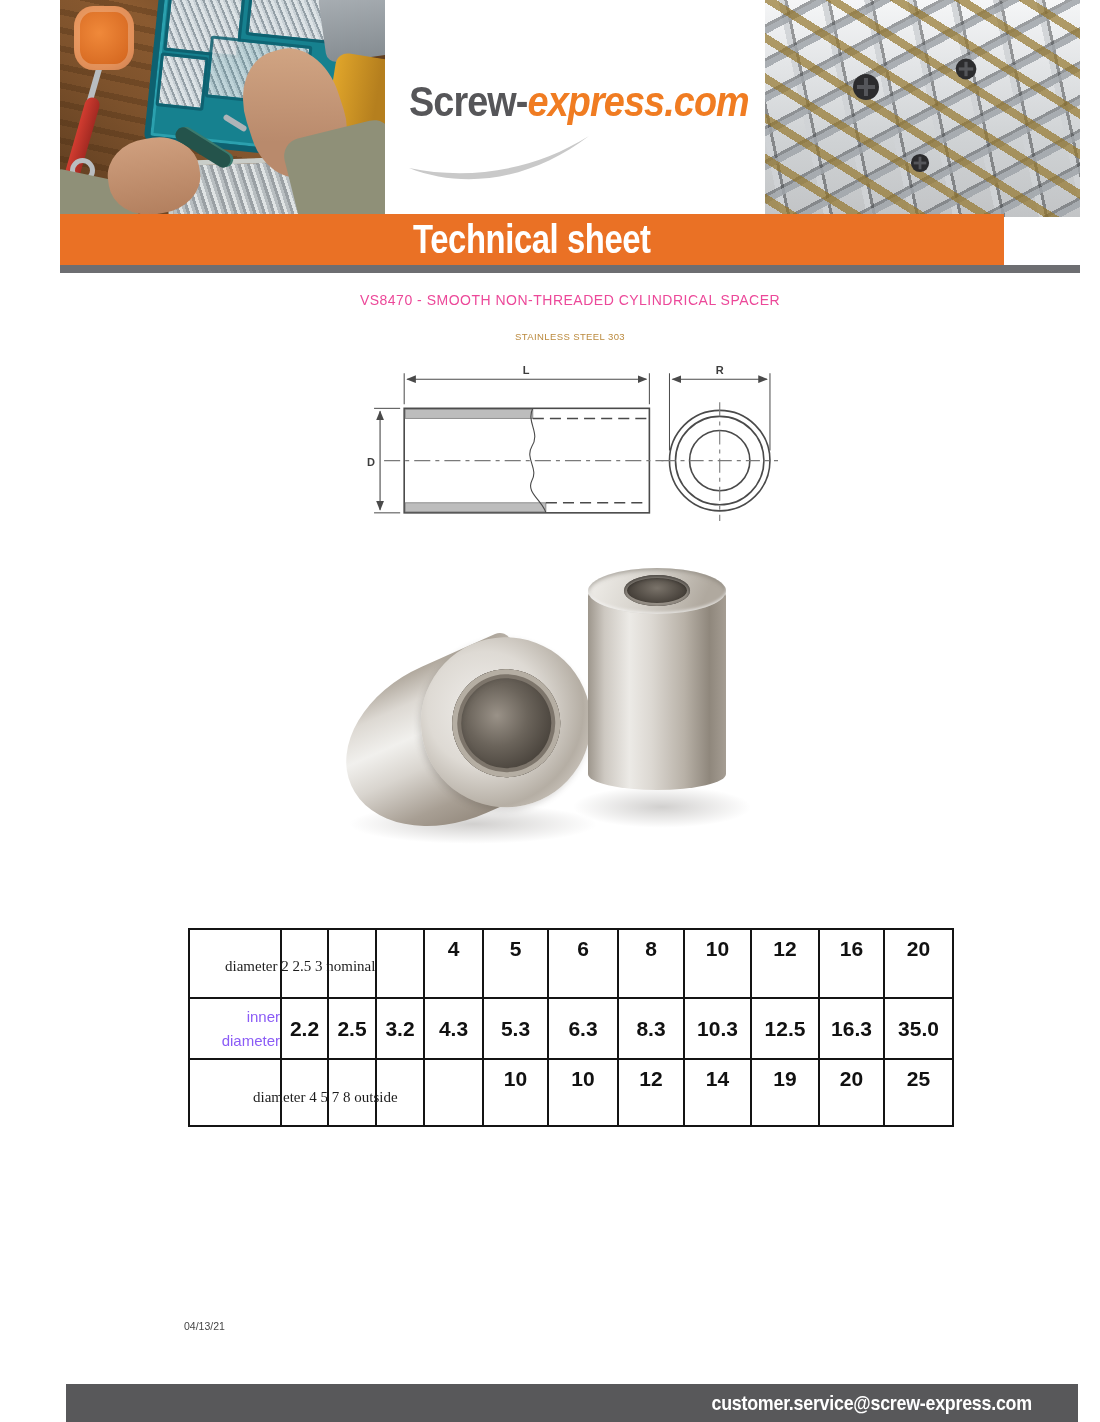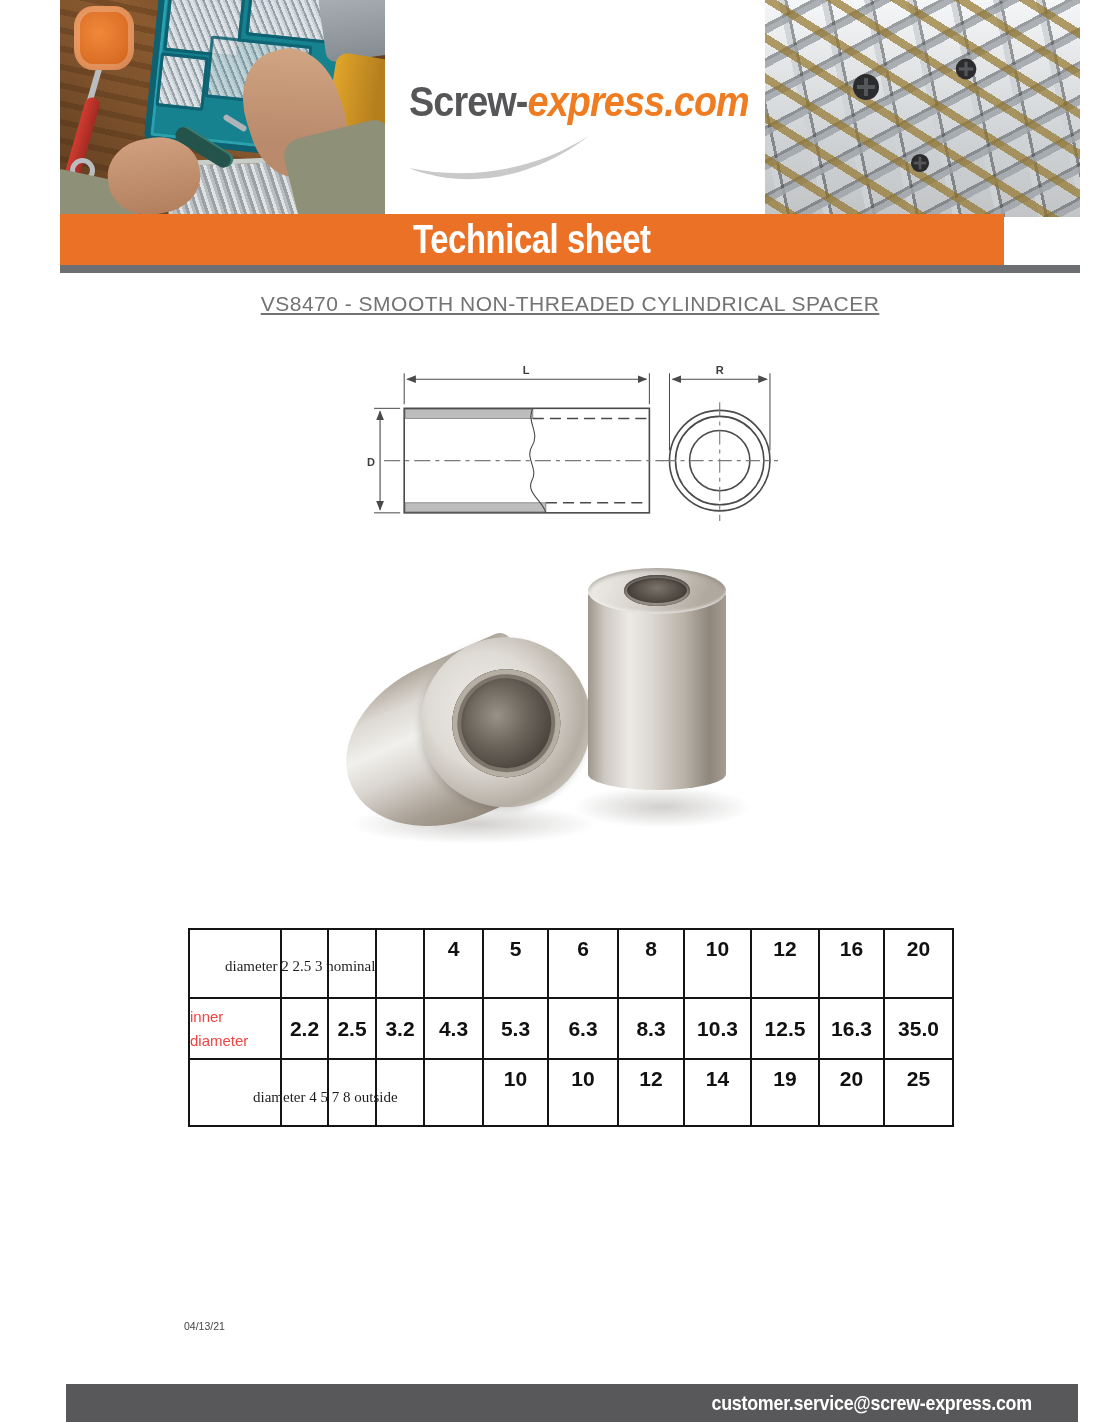--- a/index.html
+++ b/index.html
@@ -70,21 +70,21 @@
 
   
   .banner{position:absolute;left:40px;top:214px;width:944px;height:51px;background:#ea7125;
       text-align:center;line-height:51px;}
   .banner span{display:inline-block;color:#fff;font-size:40px;font-weight:bold;
       transform:scaleX(.82);transform-origin:center;letter-spacing:-.5px;}
   .gray-line{position:absolute;left:40px;top:265px;width:1020px;height:8px;background:#6d6e71;}
 
   
   .doc-title{position:absolute;left:40px;top:292px;width:1020px;text-align:center;
-      color:#737373;font-size:21px;letter-spacing:.5px;text-decoration:underline;}
+      color:#ec4899;font-size:14px;letter-spacing:.5px;}
   .doc-subtitle{position:absolute;left:40px;top:331px;width:1020px;text-align:center;
       color:#bb8a3e;font-size:9.5px;letter-spacing:.4px;}
 
   
   .tech-drawing{position:absolute;left:346px;top:360px;width:412px;height:166px;}
   .tech-drawing text{font-family:"Liberation Sans",sans-serif;font-size:11px;font-weight:bold;fill:#3d3d3d;}
 
   
   .product{position:absolute;left:300px;top:552px;width:440px;height:312px;}
   .shadow{position:absolute;border-radius:50%;}
@@ -115,21 +115,21 @@
   .spec-table{position:absolute;left:168px;top:928px;border-collapse:collapse;table-layout:fixed;width:764px;}
   .spec-table td{border:2px solid #141414;padding:0;vertical-align:middle;overflow:visible;}
   .spec-table tr.r1 td{height:60px;}
   .spec-table tr.r2 td{height:59px;}
   .spec-table tr.r3 td{height:58px;}
   td.span{position:relative;font-family:Liberation Serif, serif;}
   .vl{position:absolute;top:-1px;bottom:-1px;width:2px;background:#141414;z-index:0;}
   .lbl-text{position:relative;z-index:1;display:block;white-space:nowrap;font-size:15px;color:#1d1d1d;}
   .lt1{padding-left:35px;padding-top:6px;}
   .lt3{padding-left:63px;padding-top:9px;}
-  .lbl-center{font-size:15px;text-align:left;line-height:1.55;color:#ef4444;}
+  .lbl-center{font-size:15px;text-align:right;line-height:1.55;color:#8b5cf6;}
   .val{font-weight:bold;font-size:21px;text-align:center;color:#111;}
   tr.top-row td.val{vertical-align:top;padding-top:7px;}
 
   
   .date{position:absolute;left:164px;top:1320px;font-size:10.5px;color:#454545;}
   .footer-bar{position:absolute;left:46px;top:1384px;width:1012px;height:38px;background:#58585a;
       display:flex;justify-content:flex-end;align-items:center;padding-right:46px;box-sizing:border-box;}
   .footer-bar span{color:#fff;font-size:21px;font-weight:bold;display:inline-block;
       transform:scaleX(.85);transform-origin:right center;letter-spacing:-.3px;}
 </style>
@@ -177,20 +177,21 @@
     <div class="screwhead s2"></div>
     <div class="screwhead s3"></div>
   </div>
 
   <div class="banner">
     <span>Technical sheet</span>
   </div>
   <div class="gray-line"></div>
 
   <div class="doc-title">VS8470 - SMOOTH NON-THREADED CYLINDRICAL SPACER</div>
+  <div class="doc-subtitle">STAINLESS STEEL 303</div>
 
   <svg class="tech-drawing" viewBox="0 0 410 165">
     <defs>
       <marker id="arr" viewBox="0 0 10 8" refX="9" refY="4" markerWidth="9" markerHeight="7" orient="auto-start-reverse">
         <path d="M0,0 L10,4 L0,8 z" fill="#4a4a4a"></path>
       </marker>
     </defs>
 
     <rect x="38" y="48" width="244" height="104" fill="none" stroke="#4a4a4a" stroke-width="1.6"></rect>
     <rect x="39" y="49" width="127" height="9" fill="#bdbdbd" stroke="#7d7d7d" stroke-width="0.8"></rect>

